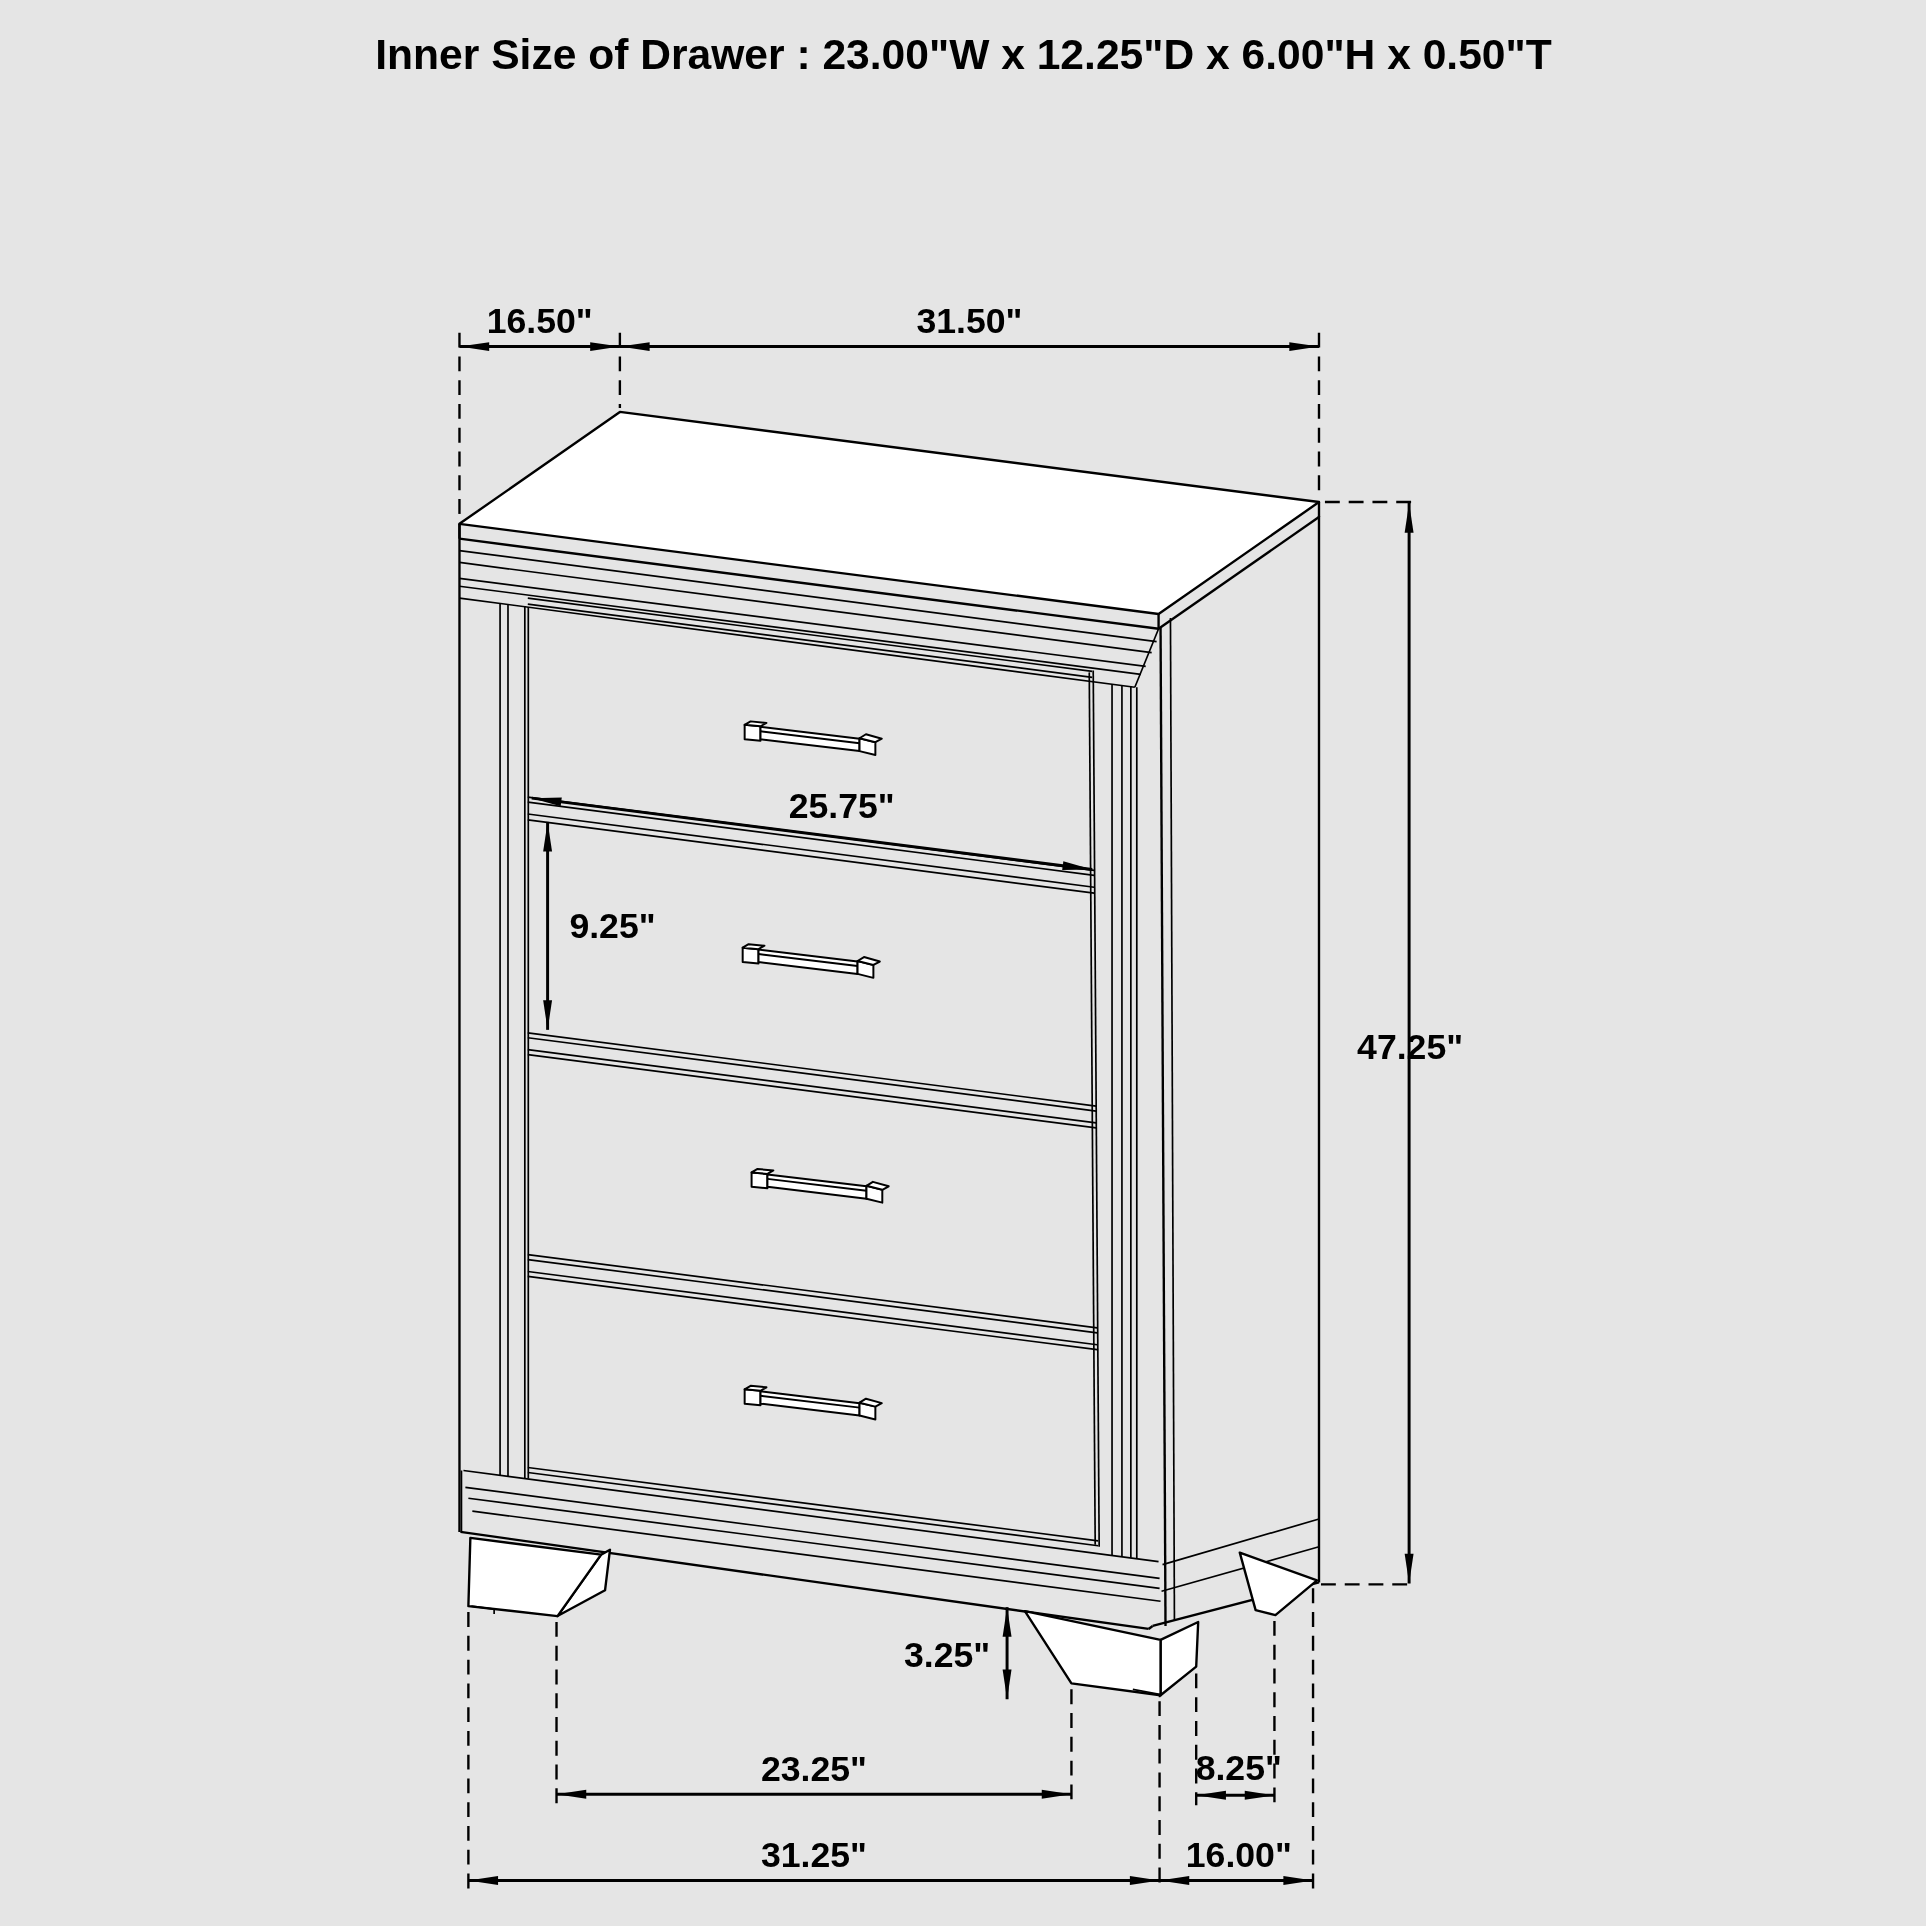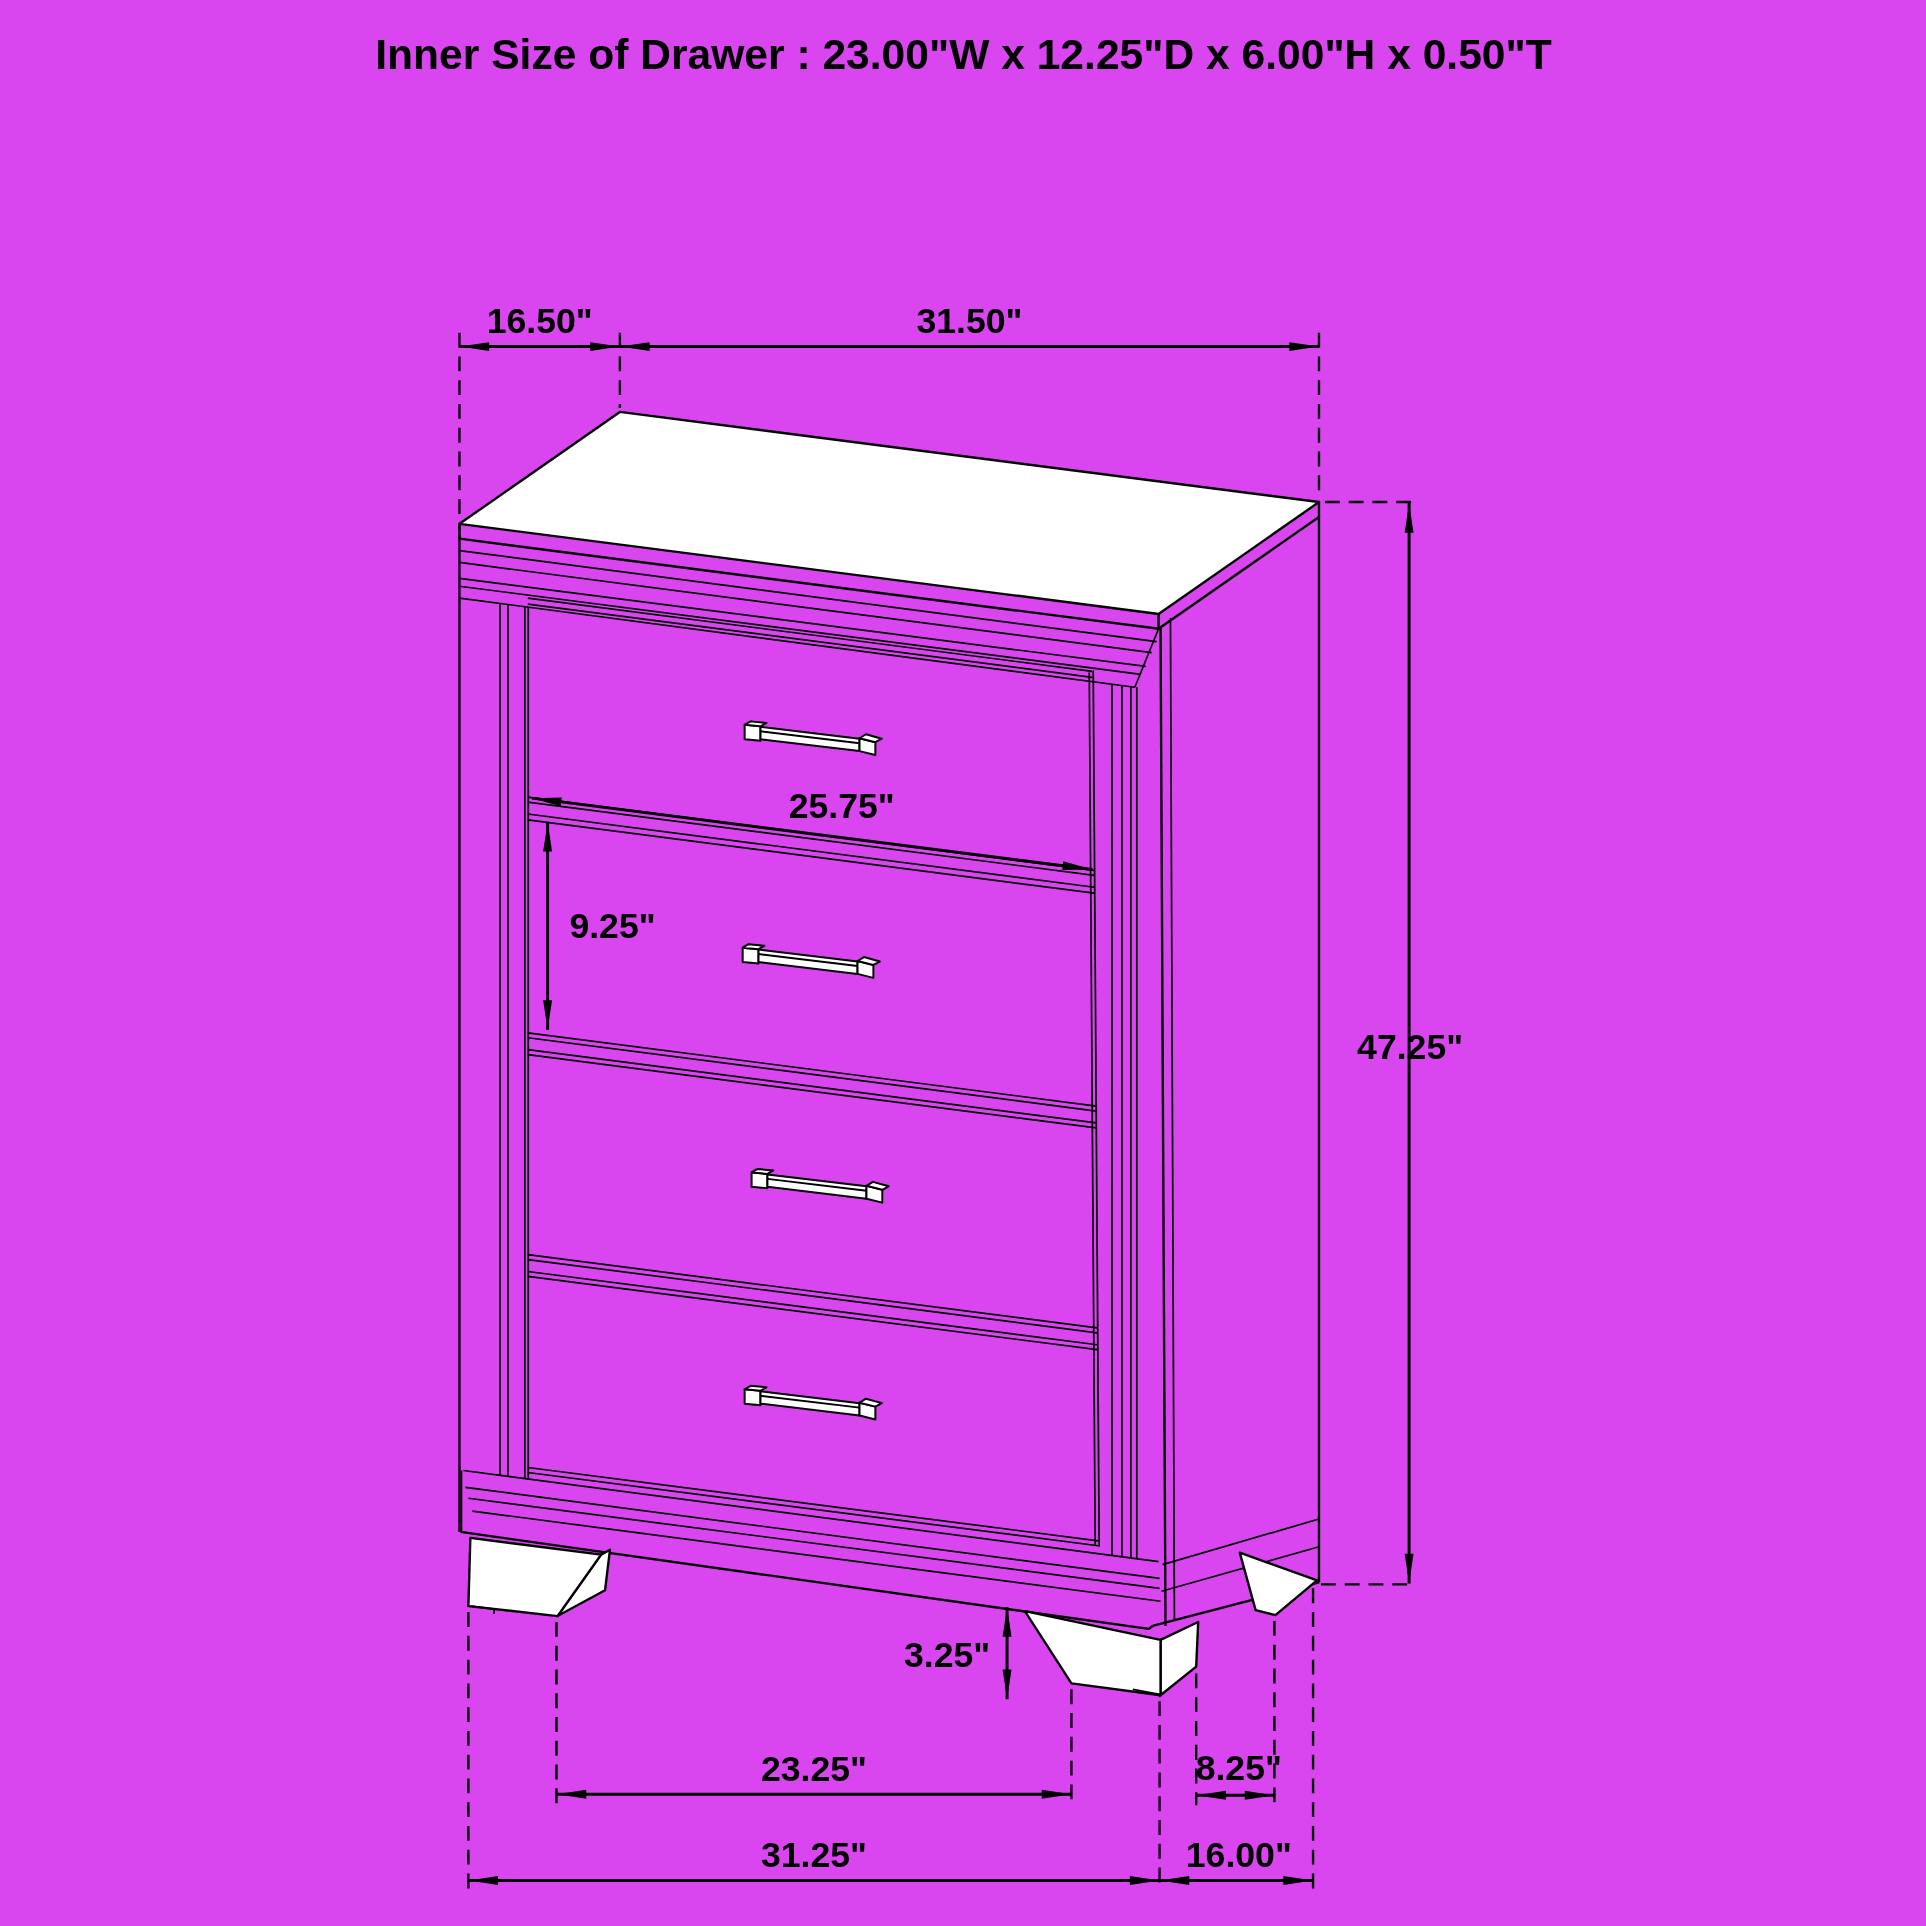--- a/index.html
+++ b/index.html
@@ -1,16 +1,16 @@
 <!DOCTYPE html>
 <html><head>
 <meta charset="utf-8">
 <style>
   html,body{margin:0;padding:0;background:#ffffff;}
-  .page{width:1927px;height:1927px;position:relative;background:#d946ef;overflow:hidden;}
+  .page{width:1927px;height:1927px;position:relative;background:#e5e5e5;overflow:hidden;}
   svg{display:block;}
   svg text{font-family:"Liberation Sans","DejaVu Sans",sans-serif;font-weight:bold;fill:#000000;}
   .title-text{font-size:43px;}
   .dim-label{font-size:36px;}
   .outline{fill:none;stroke:#000;stroke-width:2.4;stroke-linejoin:round;}
   .detail{fill:none;stroke:#000;stroke-width:1.7;stroke-linejoin:round;}
   .facefill{fill:#ffffff;stroke:#000;stroke-width:2.4;stroke-linejoin:round;}
   .dimline{stroke:#000;stroke-width:3;fill:none;}
   .dashext{stroke:#000;stroke-width:2.4;fill:none;stroke-dasharray:15 9;}
 </style>

